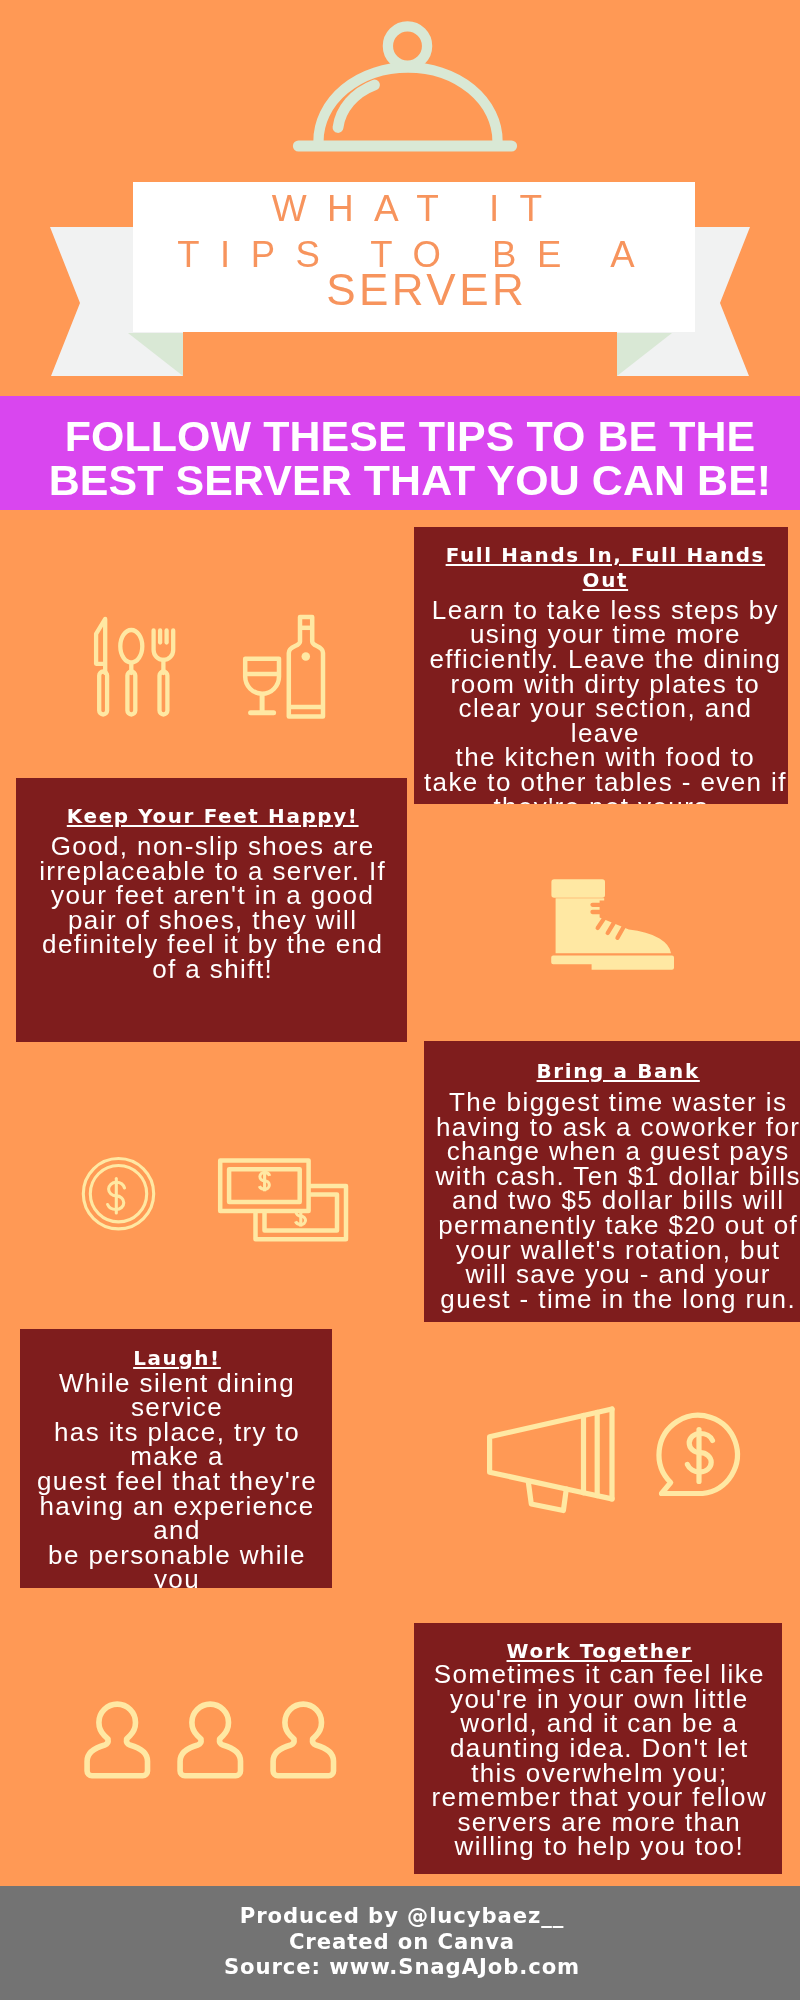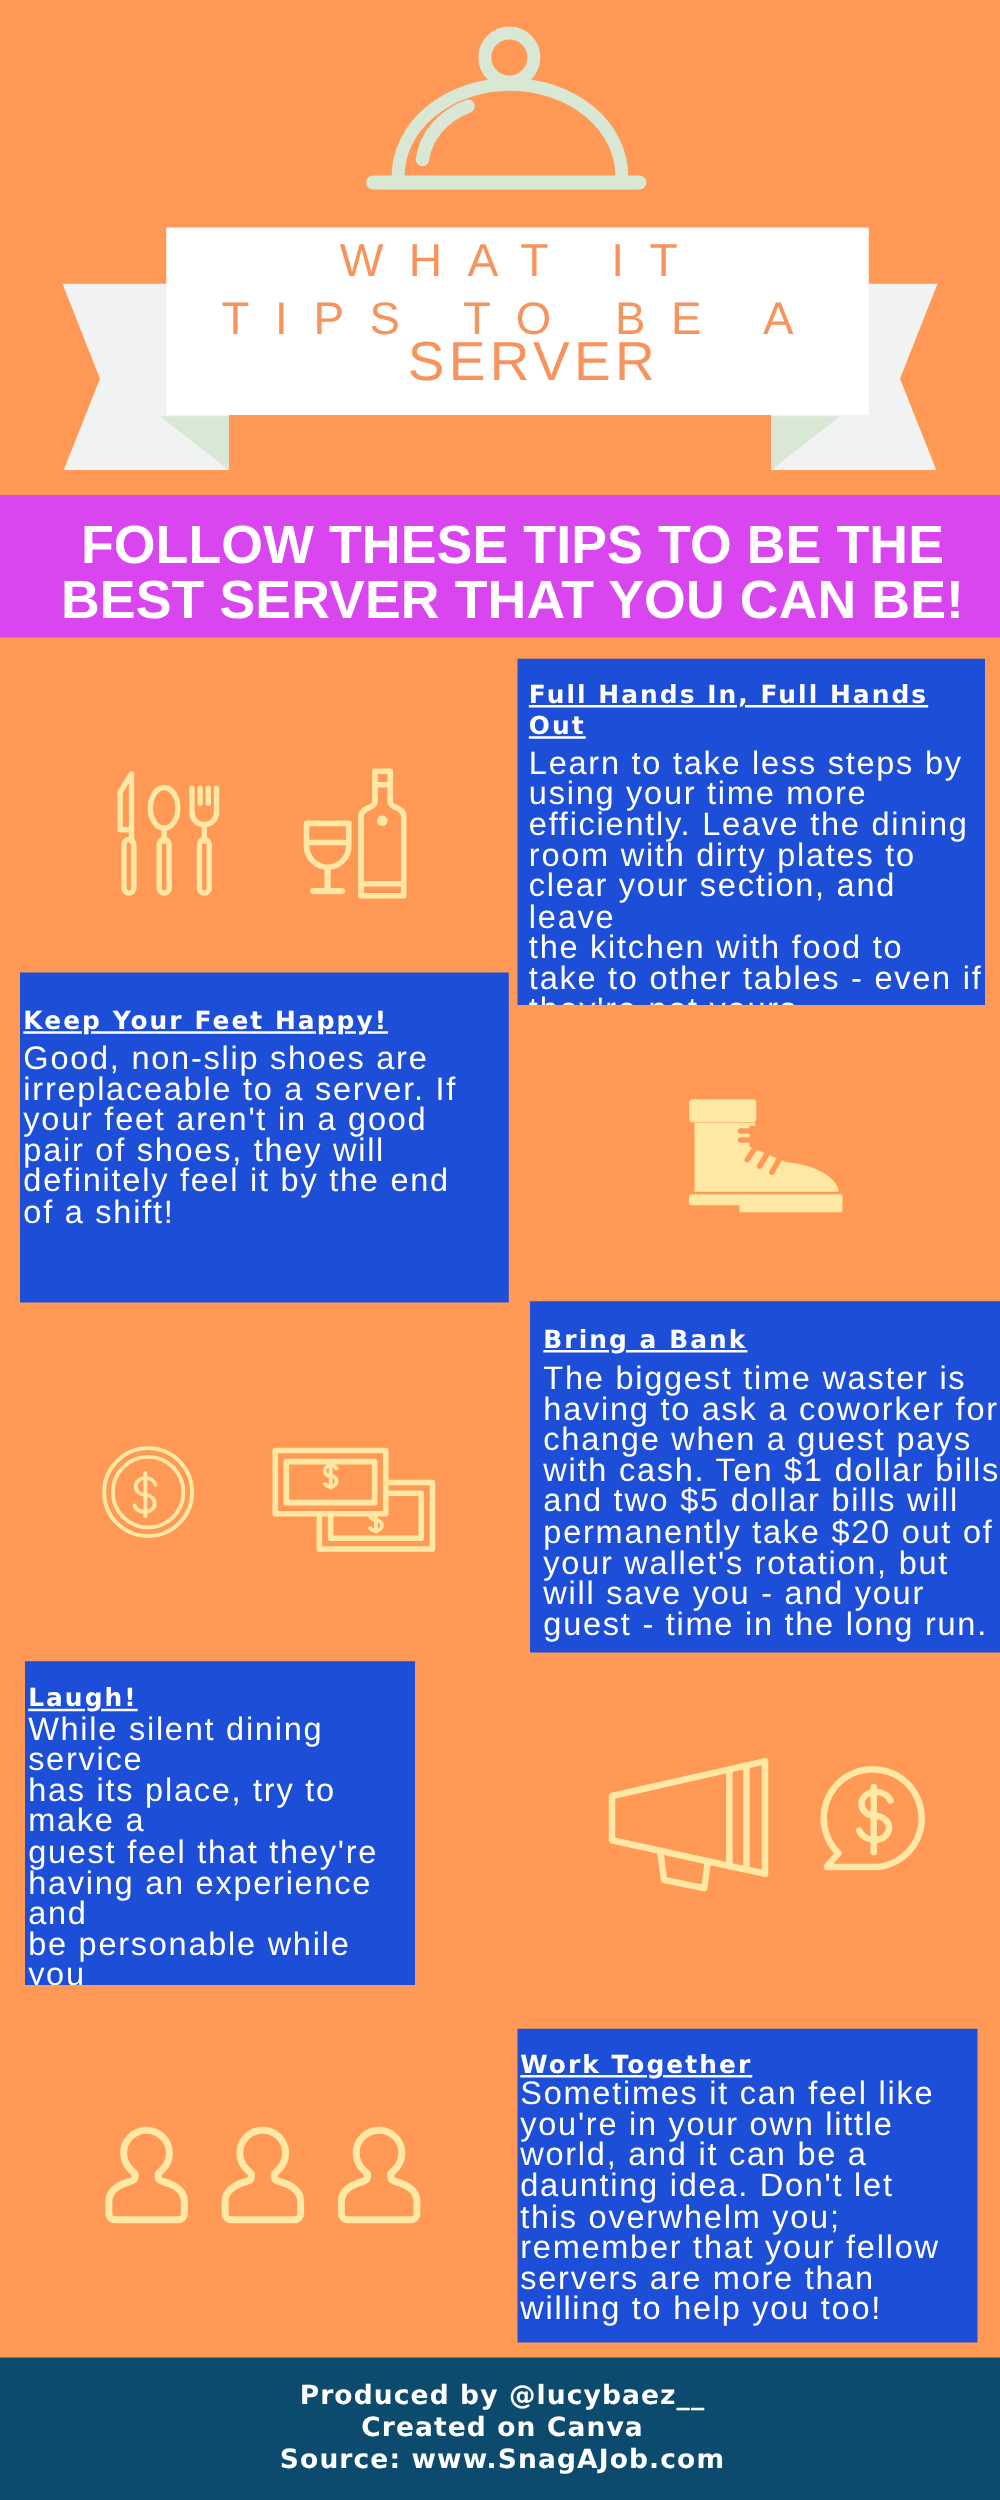--- a/index.html
+++ b/index.html
@@ -32,22 +32,22 @@
   
   .subband{position:absolute;left:0;top:396px;width:800px;height:114px;
     background:#d946ef;}
   .subband .sl{position:absolute;left:10px;width:800px;text-align:center;
      color:#ffffff;font-weight:bold;font-size:42.9px;letter-spacing:0.1px;
      white-space:nowrap;line-height:1;}
   .subband .sl1{top:19px;}
   .subband .sl2{top:63px;}
 
   
-  .tipbox{position:absolute;background:#1d4ed8;color:#fff;
-     box-sizing:border-box;text-align:left;overflow:hidden;}
+  .tipbox{position:absolute;background:#7f1d1d;color:#fff;
+     box-sizing:border-box;text-align:center;overflow:hidden;}
   .tipbox .hd{position:relative;}
   .tipbox .bd{position:relative;}
   .tipbox .hd{margin:0;font-size:19.9px;font-weight:bold;
      font-family:"DejaVu Sans", sans-serif;
      line-height:25.3px;letter-spacing:1.65px;white-space:pre-line;}
   .tipbox .hd span{text-decoration:underline;text-underline-offset:2px;
      text-decoration-thickness:2px;}
   .tipbox .bd{margin:4.5px 0 0 0;font-size:26px;line-height:24.6px;letter-spacing:1.4px;
      font-family:Liberation Sans, sans-serif;white-space:pre-line;}
 
@@ -65,21 +65,21 @@
   .ic1b{left:238px;top:610px;width:100px;height:112px;}
   .ic2{left:545px;top:870px;width:140px;height:110px;}
   .ic3{left:78px;top:1148px;width:84px;height:94px;}
   .ic3b{left:210px;top:1150px;width:150px;height:100px;}
   .ic4{left:480px;top:1405px;width:145px;height:110px;}
   .ic4b{left:648px;top:1402px;width:110px;height:110px;}
   .ic5{left:80px;top:1692px;width:270px;height:92px;}
 
   
   .footer{position:absolute;left:0;top:1885.5px;width:800px;height:114.5px;
-    background:#0c4a6e;}
+    background:#737373;}
   .footer .fl{position:absolute;left:2px;width:800px;text-align:center;
     color:#ffffff;font-size:21.2px;font-weight:bold;line-height:1;letter-spacing:0.9px;
     font-family:"DejaVu Sans", sans-serif;white-space:nowrap;}
   .footer .fl1{top:19.5px;}
   .footer .fl2{top:45px;}
   .footer .fl3{top:70.5px;}
 </style>
 </head>
 <body>
 

